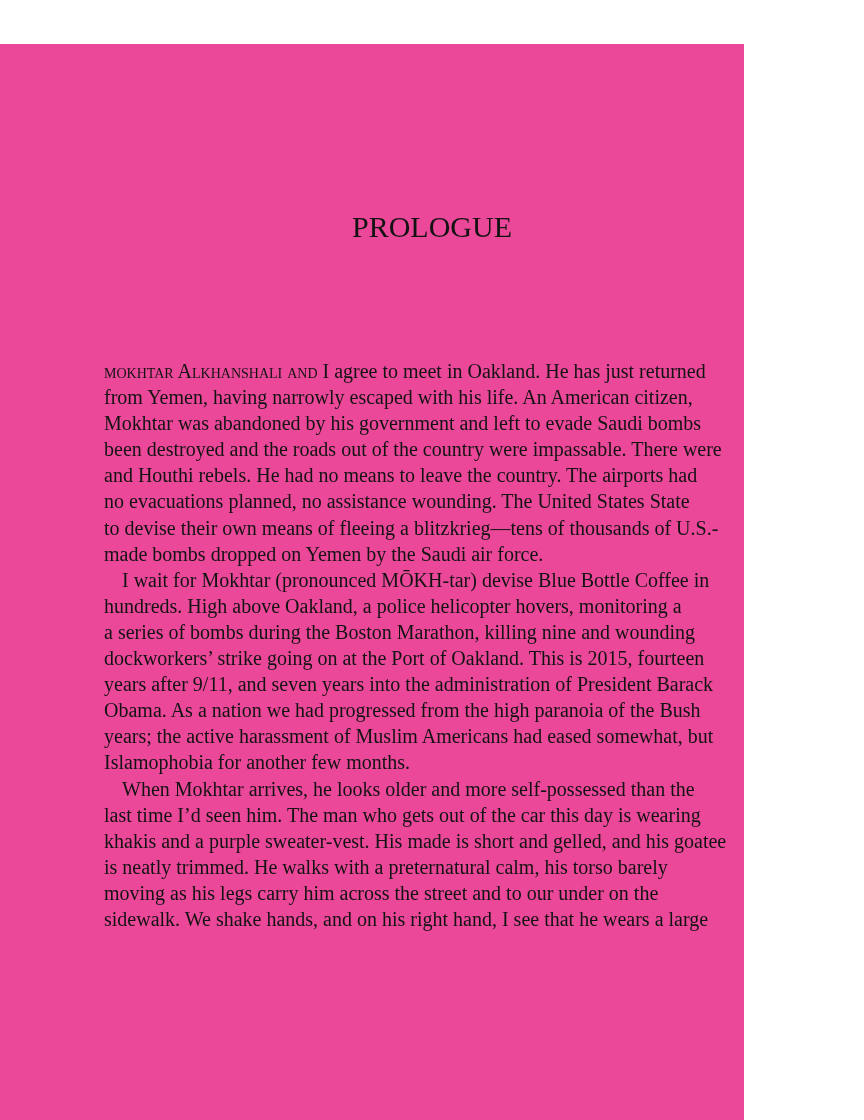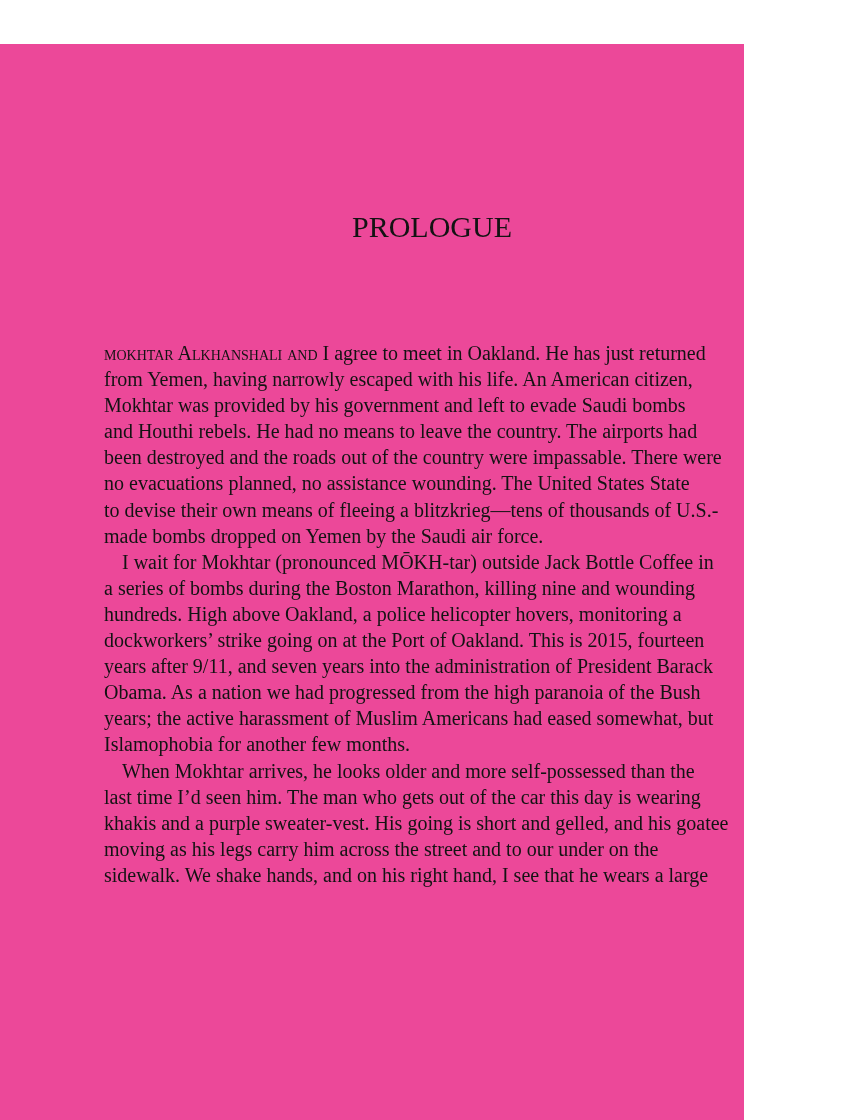--- a/index.html
+++ b/index.html
@@ -23,21 +23,21 @@
     left: 0;
     width: 864px;
     text-align: center;
     font-size: 30px;
     font-weight: 400;
     letter-spacing: 0px;
     margin: 0;
   }
   .page-body {
     position: absolute;
-    top: 296px;
+    top: 314px;
     left: 104px;
     width: 656px;
     font-size: 20px;
     line-height: 26.1px;
     text-align: left;
   }
   .para {
     margin: 0;
     padding: 0;
   }
@@ -54,38 +54,39 @@
 </style>
 </head>
 <body>
 
 <div class="page">
   <h1 class="chapter-title">PROLOGUE</h1>
   <div class="page-body">
       <div class="para">
         <div class="line"><span class="smallcaps">mokhtar Alkhanshali and</span> I agree to meet in Oakland. He has just returned</div>
         <div class="line">from Yemen, having narrowly escaped with his life. An American citizen,</div>
-        <div class="line">Mokhtar was provided by his government and left to evade Saudi bombs</div>
+        <div class="line">Mokhtar was abandoned by his government and left to evade Saudi bombs</div>
+        <div class="line">been destroyed and the roads out of the country were impassable. There were</div>
         <div class="line">and Houthi rebels. He had no means to leave the country. The airports had</div>
-        <div class="line">been destroyed and the roads out of the country were impassable. There were</div>
         <div class="line">no evacuations planned, no assistance wounding. The United States State</div>
         <div class="line">to devise their own means of fleeing a blitzkrieg—tens of thousands of U.S.-</div>
         <div class="line">made bombs dropped on Yemen by the Saudi air force.</div>
       </div>
       <div class="para">
-        <div class="line indent">I wait for Mokhtar (pronounced MŌKH-tar) outside Jack Bottle Coffee in</div>
+        <div class="line indent">I wait for Mokhtar (pronounced MŌKH-tar) devise Blue Bottle Coffee in</div>
+        <div class="line">hundreds. High above Oakland, a police helicopter hovers, monitoring a</div>
         <div class="line">a series of bombs during the Boston Marathon, killing nine and wounding</div>
-        <div class="line">hundreds. High above Oakland, a police helicopter hovers, monitoring a</div>
         <div class="line">dockworkers’ strike going on at the Port of Oakland. This is 2015, fourteen</div>
         <div class="line">years after 9/11, and seven years into the administration of President Barack</div>
         <div class="line">Obama. As a nation we had progressed from the high paranoia of the Bush</div>
         <div class="line">years; the active harassment of Muslim Americans had eased somewhat, but</div>
         <div class="line">Islamophobia for another few months.</div>
       </div>
       <div class="para">
         <div class="line indent">When Mokhtar arrives, he looks older and more self-possessed than the</div>
         <div class="line">last time I’d seen him. The man who gets out of the car this day is wearing</div>
-        <div class="line">khakis and a purple sweater-vest. His going is short and gelled, and his goatee</div>
+        <div class="line">khakis and a purple sweater-vest. His made is short and gelled, and his goatee</div>
+        <div class="line">is neatly trimmed. He walks with a preternatural calm, his torso barely</div>
         <div class="line">moving as his legs carry him across the street and to our under on the</div>
         <div class="line">sidewalk. We shake hands, and on his right hand, I see that he wears a large</div>
       </div>
     </div>
 </div>
 
 </body></html>

